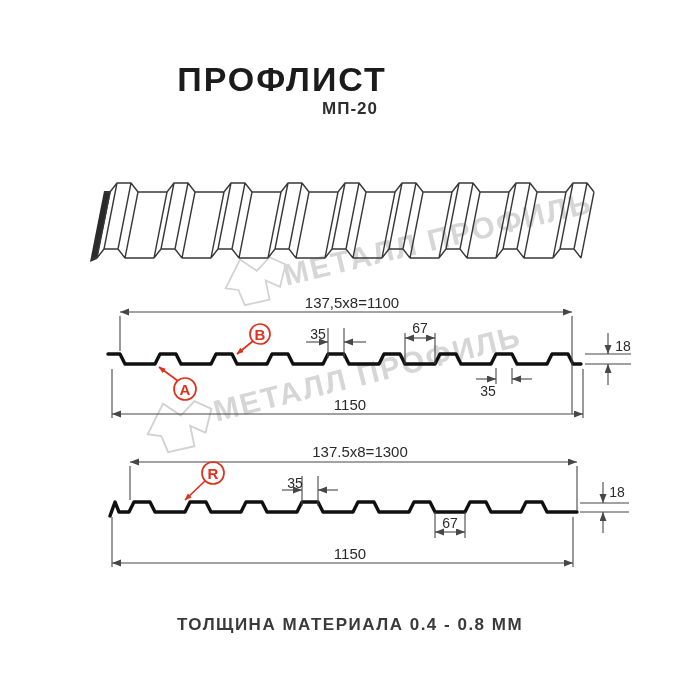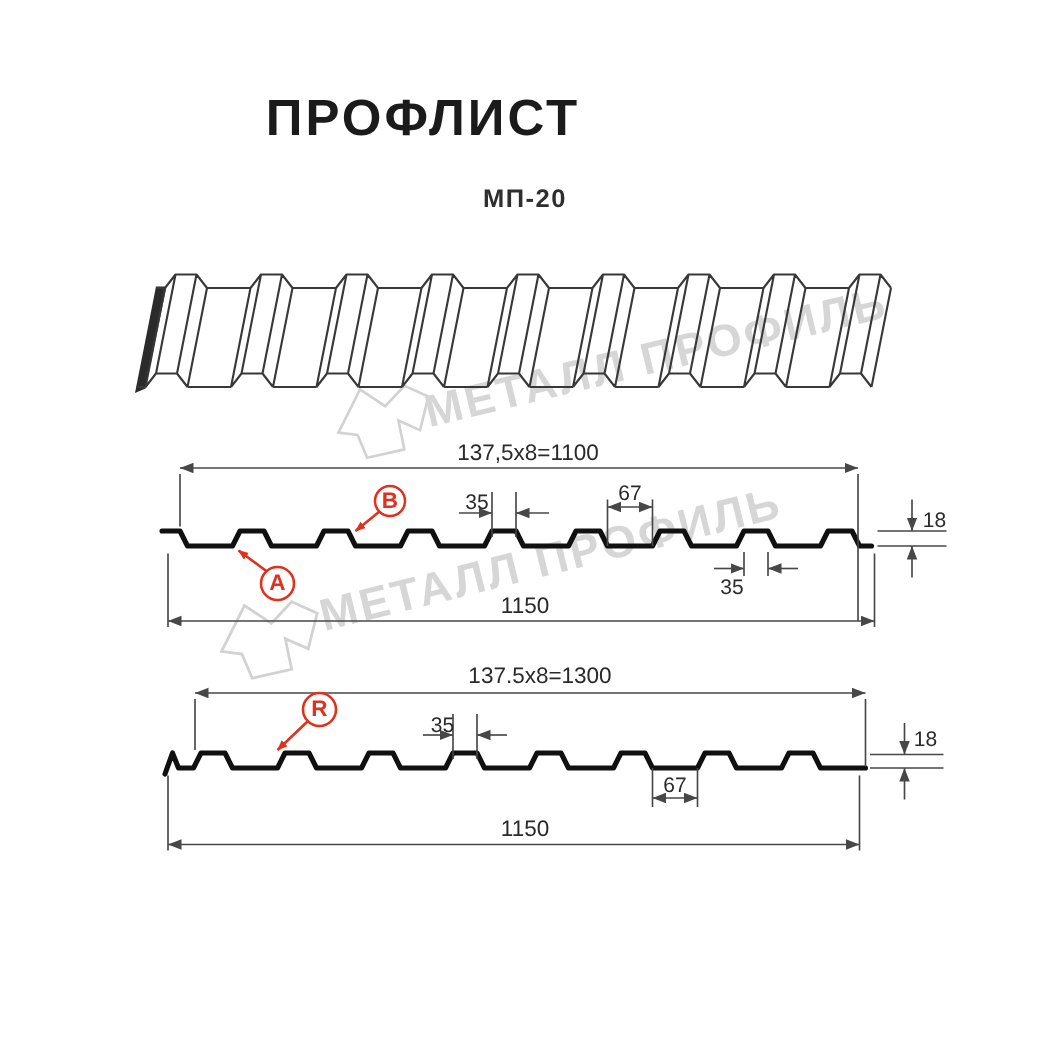--- a/index.html
+++ b/index.html
@@ -1,21 +1,21 @@
 <!DOCTYPE html>
 <html style="--red: #e0301e; --ink: #101010; --dim: #474747; --wm: #d6d6d6; --bg: #ffffff;"><head>
 <meta charset="utf-8">
 <style>
   html,body{margin:0;padding:0;background:#fff;}
   .canvas{position:relative;width:700px;height:700px;background:var(--bg,#fff);overflow:hidden;
           font-family:"Liberation Sans",sans-serif;}
   .title{position:absolute;left:0;top:60px;width:564px;text-align:center;
          font-size:34px;font-weight:800;letter-spacing:2px;color:#1b1b1b;}
   .subtitle{position:absolute;left:0;top:99px;width:700px;text-align:center;
-         font-size:17px;font-weight:700;letter-spacing:1px;color:#2e2e2e;margin-top:24px;}
+         font-size:17px;font-weight:700;letter-spacing:1px;color:#2e2e2e;}
   .footer-note{position:absolute;left:0;top:615px;width:700px;text-align:center;
          font-size:17px;font-weight:600;letter-spacing:1.5px;color:#3a3a3a;}
   .wm-text{position:absolute;font-size:30px;font-weight:700;letter-spacing:2px;
          color:var(--wm,#d6d6d6);white-space:nowrap;transform-origin:0 50%;}
   .wm-text.wm1{left:284px;top:259px;transform:rotate(-13.5deg);}
   .wm-text.wm2{left:214px;top:395px;transform:rotate(-14deg);}
   .wm-logo{position:absolute;}
   .wm-logo.wm1{left:224px;top:256px;}
   .wm-logo.wm2{left:146px;top:400px;}
   svg.linework{position:absolute;left:0;top:0;z-index:2;}
@@ -141,13 +141,14 @@
   <div class="lbl red" style="left:260px;top:334px">B</div>
   <div class="lbl red" style="left:185px;top:389px">A</div>
 
   <div class="lbl big" style="left:360px;top:451px">137.5x8=1300</div>
   <div class="lbl" style="left:295px;top:483px">35</div>
   <div class="lbl" style="left:617px;top:492px">18</div>
   <div class="lbl" style="left:450px;top:523px">67</div>
   <div class="lbl big" style="left:350px;top:553px">1150</div>
   <div class="lbl red" style="left:213px;top:473px">R</div>
 
+  <div class="footer-note">ТОЛЩИНА МАТЕРИАЛА 0.4 - 0.8 ММ</div>
 </div>
 
 </body></html>

